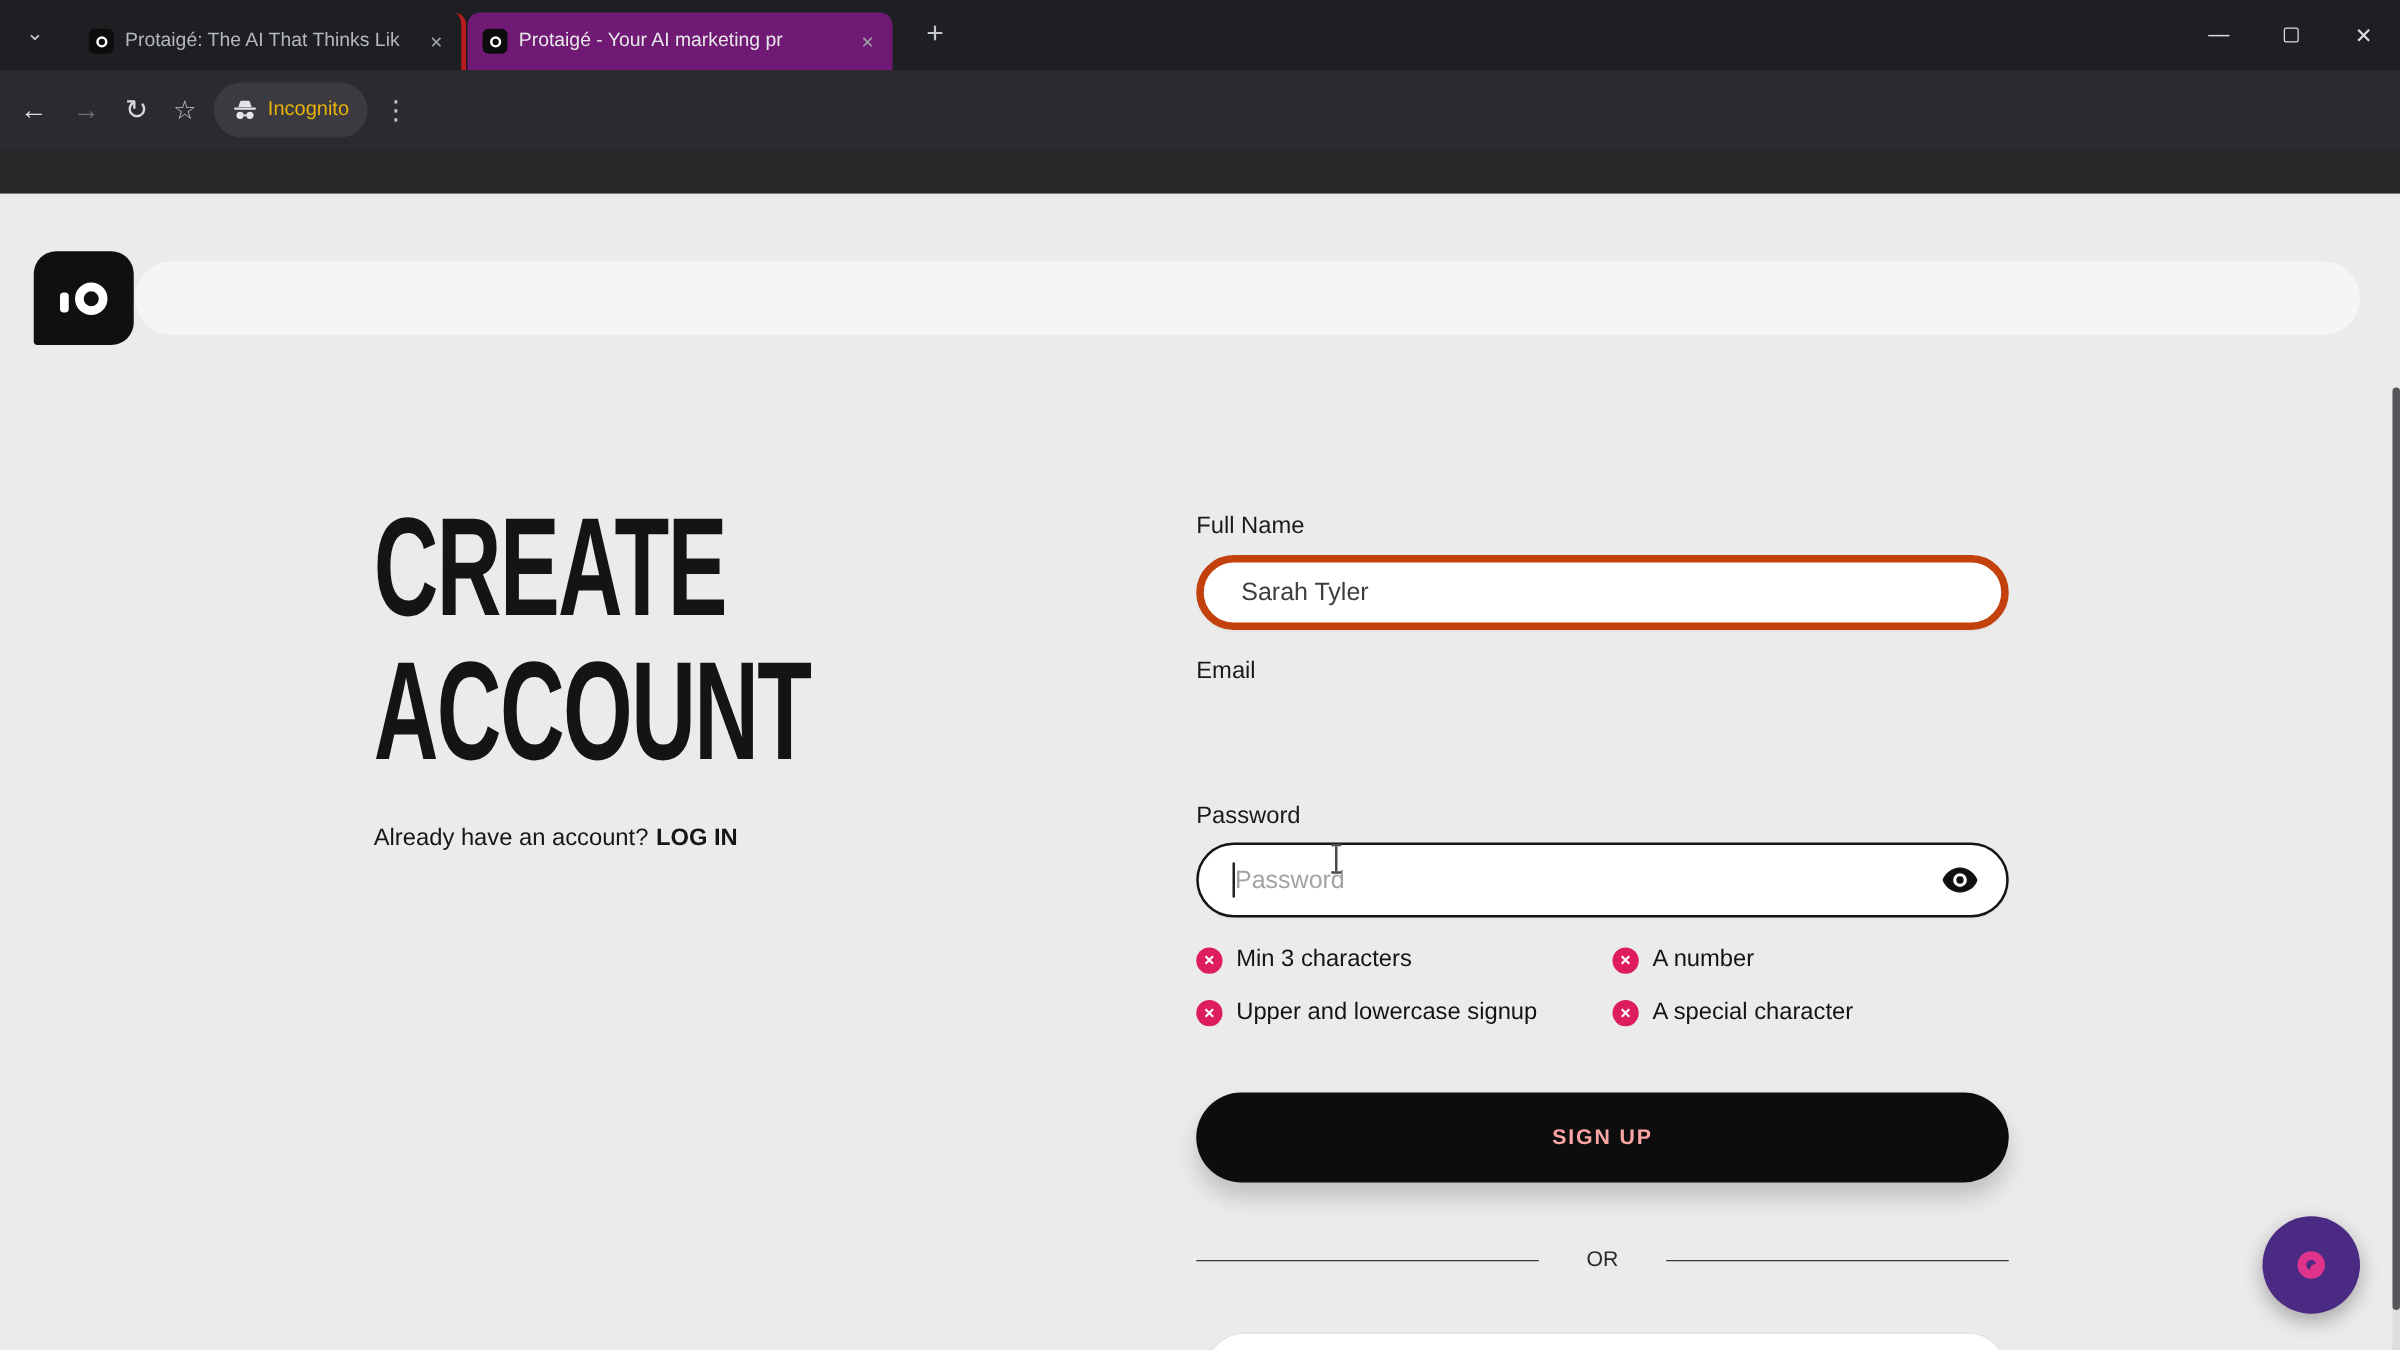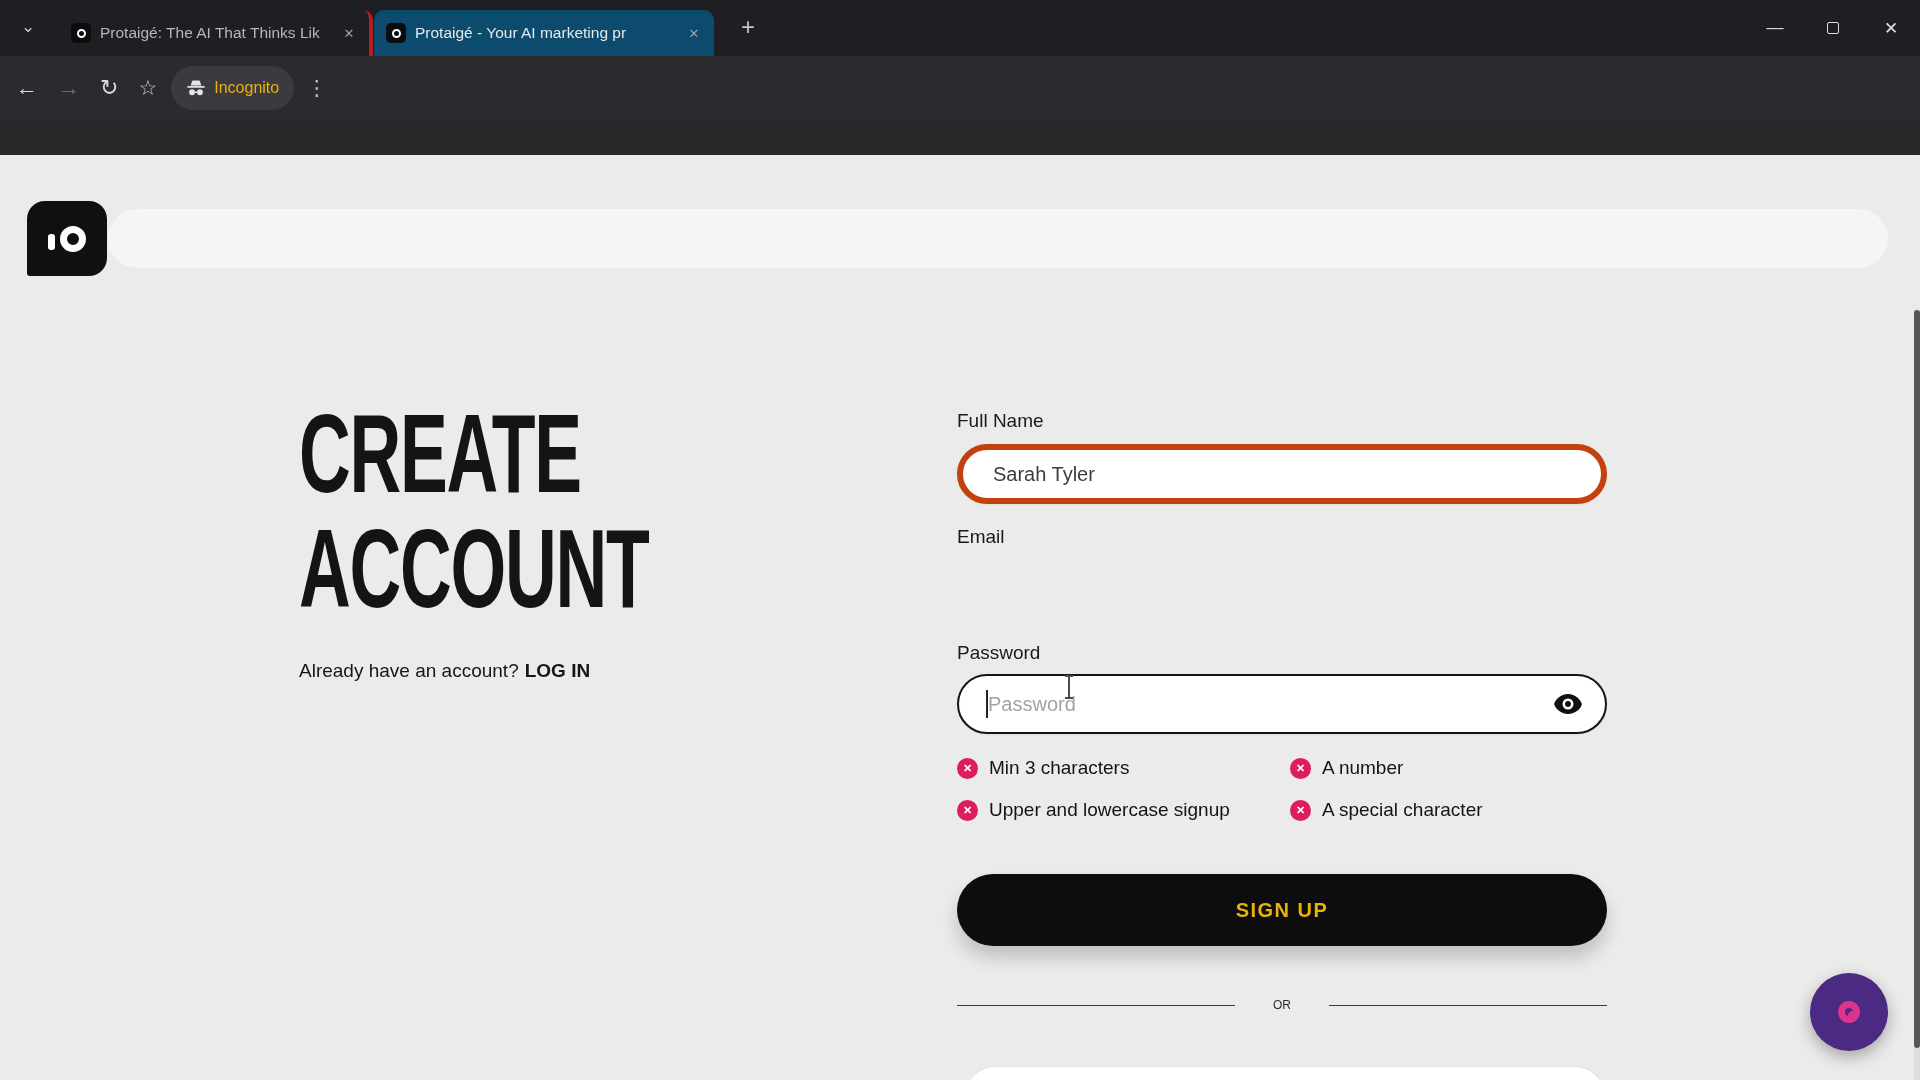--- a/index.html
+++ b/index.html
@@ -6,21 +6,21 @@
   html,body { width:1920px; height:1080px; overflow:hidden; background:#ebebeb;
     font-family:"Liberation Sans", sans-serif; }
 
   
   .tabstrip { position:absolute; left:0; top:0; width:1920px; height:56px; background:#1e1f22; }
   .tab-search { position:absolute; left:14px; top:14px; width:28px; height:28px; border-radius:50%;
     color:#c3c6ca; font-size:17px; text-align:center; line-height:26px; }
   .tab { position:absolute; top:10px; height:46px; display:flex; align-items:center;
     padding:0 10px 0 12px; border-radius:10px 10px 0 0; color:#b4b7bc; width:314px; }
   .tab.inactive { left:59px; border-right:4px solid #b91c1c; }
-  .tab.active { left:374px; width:340px; background:#0c4a6e; color:#e7e8ea; }
+  .tab.active { left:374px; width:340px; background:#701a75; color:#e7e8ea; }
   .favicon { width:20px; height:20px; background:#0c0c0c; border-radius:5px; flex:0 0 auto;
     display:flex; align-items:center; justify-content:center; margin-right:9px; }
   .favicon i { display:block; width:9px; height:9px; border:2px solid #fff; border-radius:50%; }
   .tab-title { flex:1; font-size:15.5px; white-space:nowrap; overflow:hidden; }
   .tab-close { width:20px; margin-left:6px; font-size:13px; color:#9fa3a8; text-align:center; }
   .newtab { position:absolute; left:733px; top:13px; width:30px; height:30px; color:#c3c6ca;
     font-size:24px; text-align:center; line-height:28px; }
   .win-controls { position:absolute; right:0; top:0; height:56px; display:flex; }
   .win-btn { width:58px; height:56px; display:flex; align-items:center; justify-content:center;
     color:#dcdee1; font-size:17px; }
@@ -67,25 +67,25 @@
   .eye { position:absolute; right:24px; top:19px; width:30px; height:22px; }
   .caret { position:absolute; left:29px; top:16px; width:2px; height:28px; background:#222; }
 
   .vgrid { position:absolute; left:957px; top:601px; width:680px; display:grid;
     grid-template-columns:333px auto; row-gap:18px; font-size:19px; color:#141414; }
   .vitem { display:flex; align-items:center; gap:11px; height:24px; }
   .vicon { width:21px; height:21px; border-radius:50%; background:#dd1d5d; color:#fff;
     font-size:11px; font-weight:700; display:flex; align-items:center; justify-content:center; flex:0 0 auto; }
 
   .signup { position:absolute; left:957px; top:719px; width:650px; height:72px; background:#0d0d0d;
-    color:#eab308; border:none; border-radius:36px; font-size:20px; font-weight:700; letter-spacing:1.5px;
+    color:#fca5a5; border:none; border-radius:36px; font-size:17px; font-weight:700; letter-spacing:1.5px;
     font-family:"Liberation Sans", sans-serif; box-shadow:0 12px 18px rgba(0,0,0,.18); }
 
   .or { position:absolute; left:957px; top:843px; width:650px; display:flex; align-items:center;
-    gap:38px; color:#2b2b2b; font-size:12px; }
+    gap:38px; color:#2b2b2b; font-size:17px; }
   .or .line { flex:1; border-top:1.6px solid #3a3a3a; }
 
   .partial-pill { position:absolute; left:965px; top:911px; width:640px; height:60px; background:#fff;
     border:1px solid #e2e2e2; border-radius:30px; }
 
   .fab { position:absolute; left:1810px; top:818px; width:78px; height:78px; border-radius:50%;
     background:#4b2a84; box-shadow:0 6px 16px rgba(0,0,0,.3); display:flex; align-items:center;
     justify-content:center; }
   .fab .ring { width:22px; height:22px; border:7px solid #e0338c; border-radius:50%; position:relative; }
   .fab .tail { position:absolute; right:-4px; bottom:-4px; width:9px; height:9px; background:#e0338c; border-radius:50%; }

